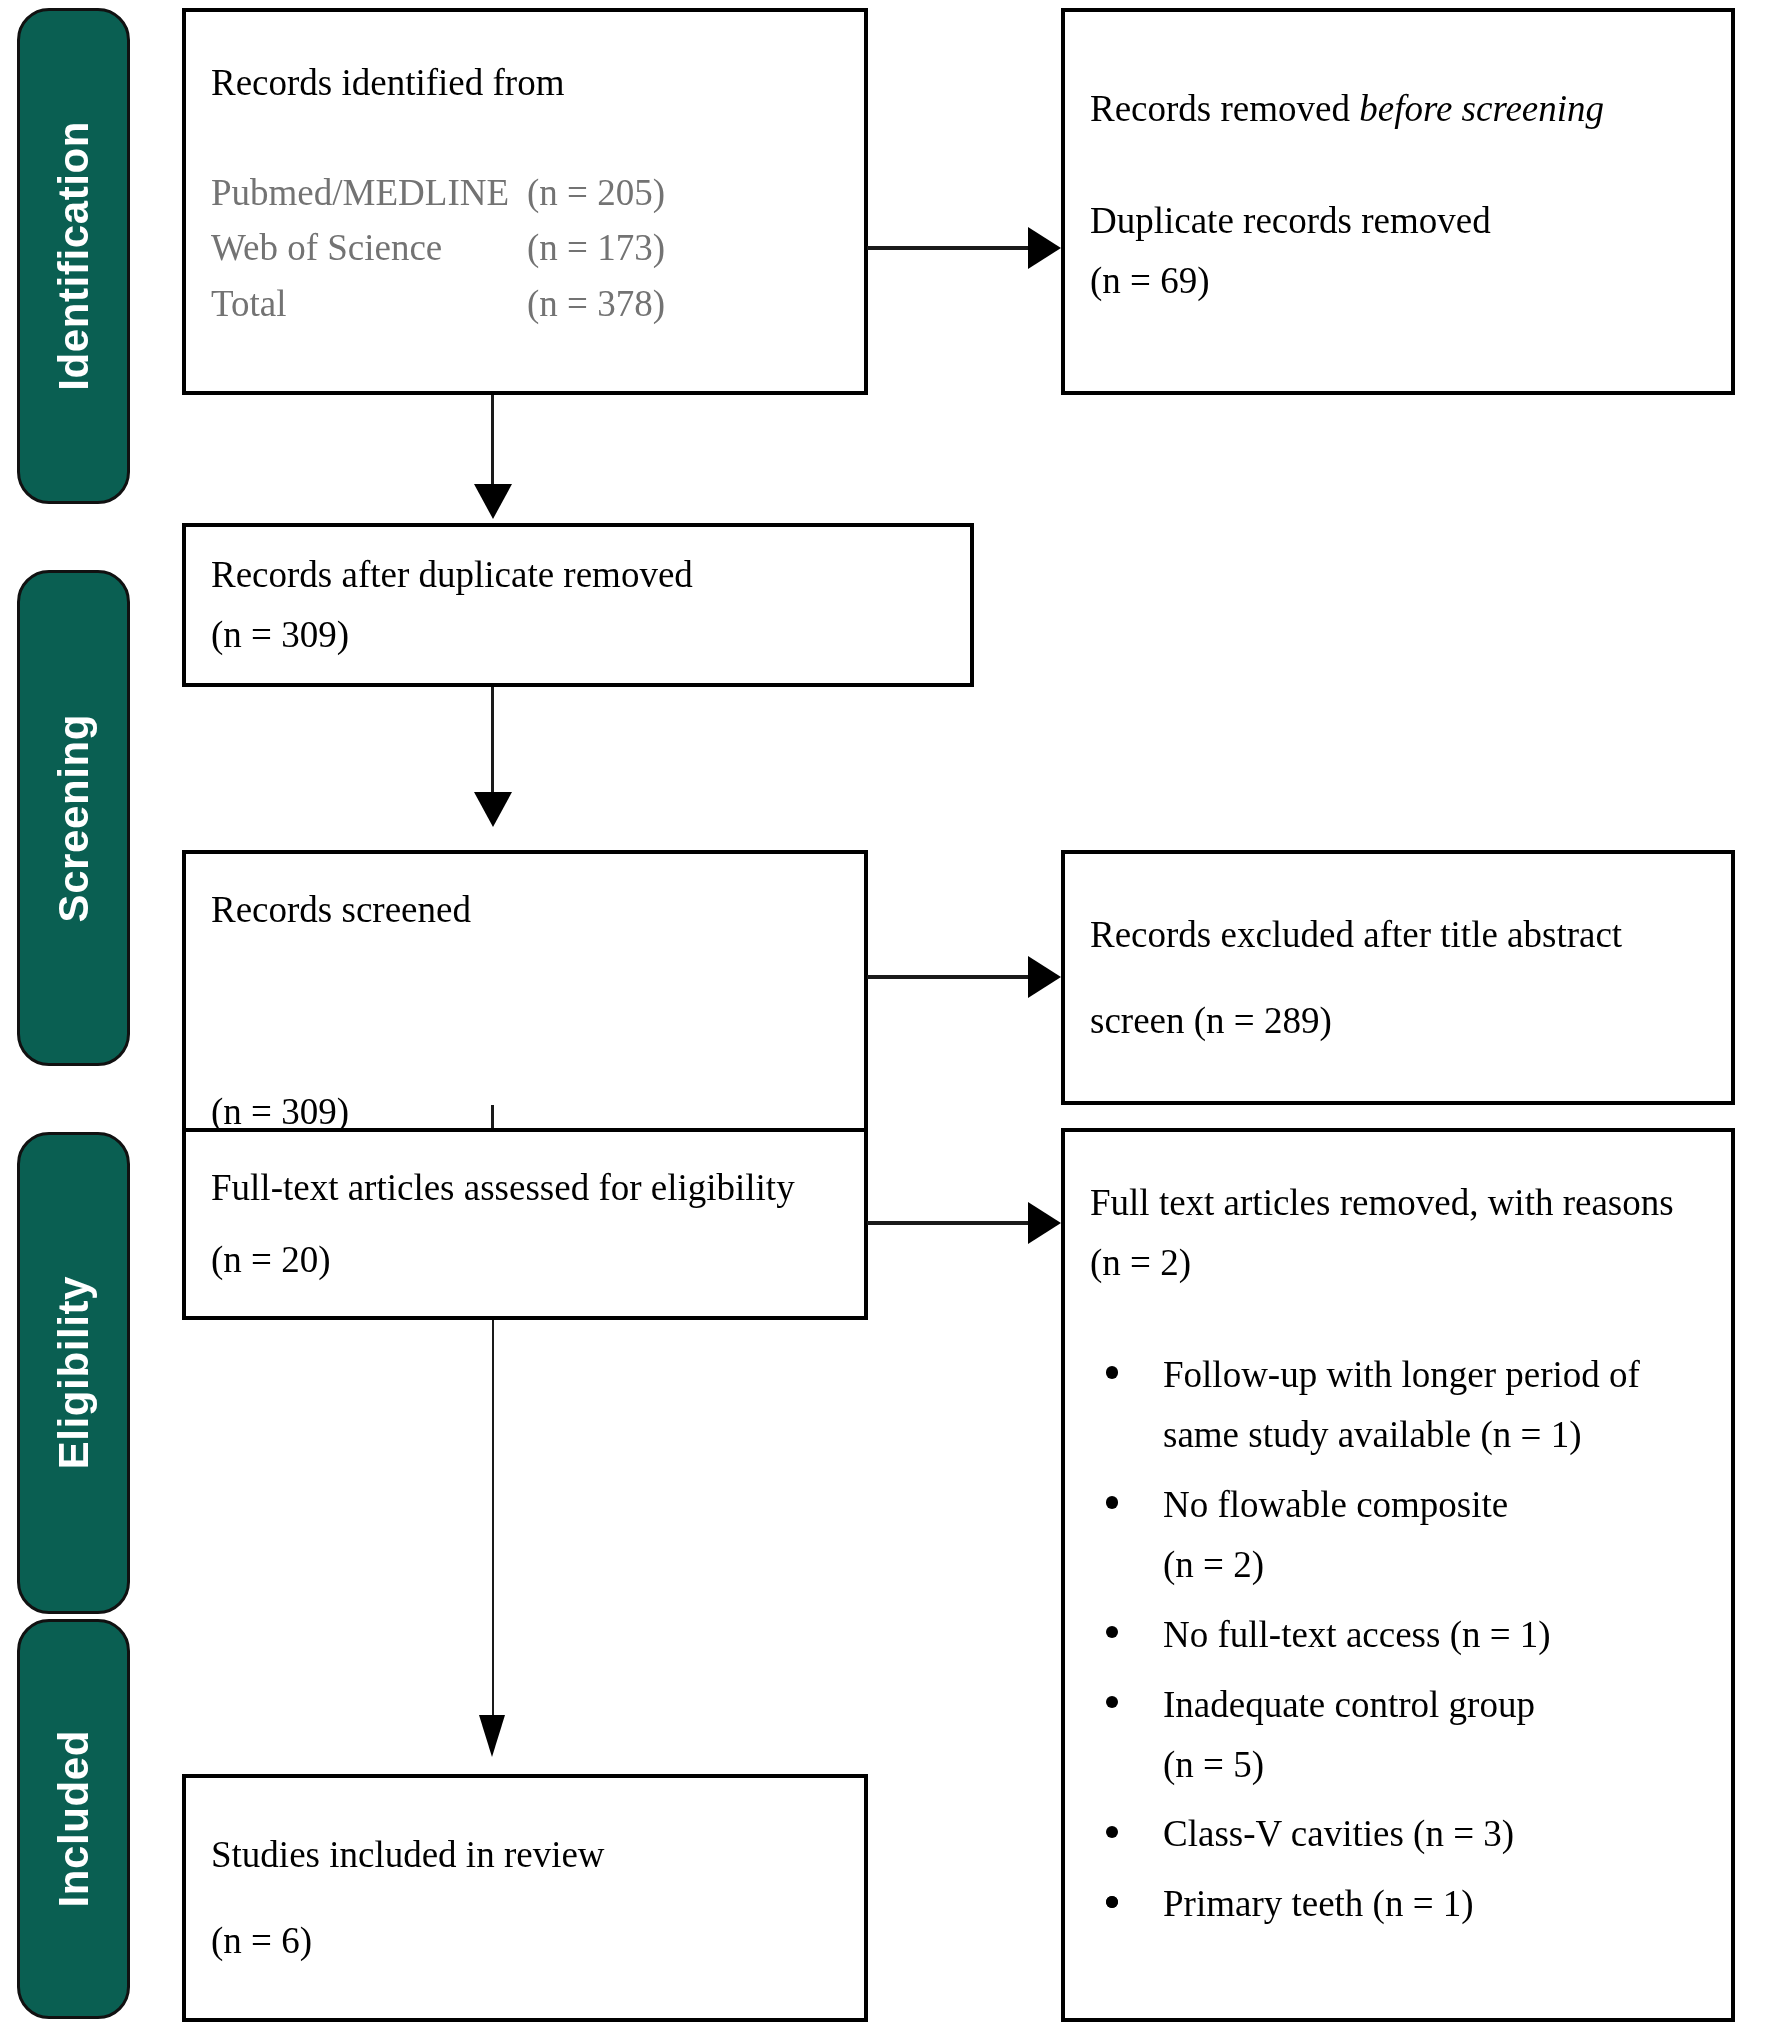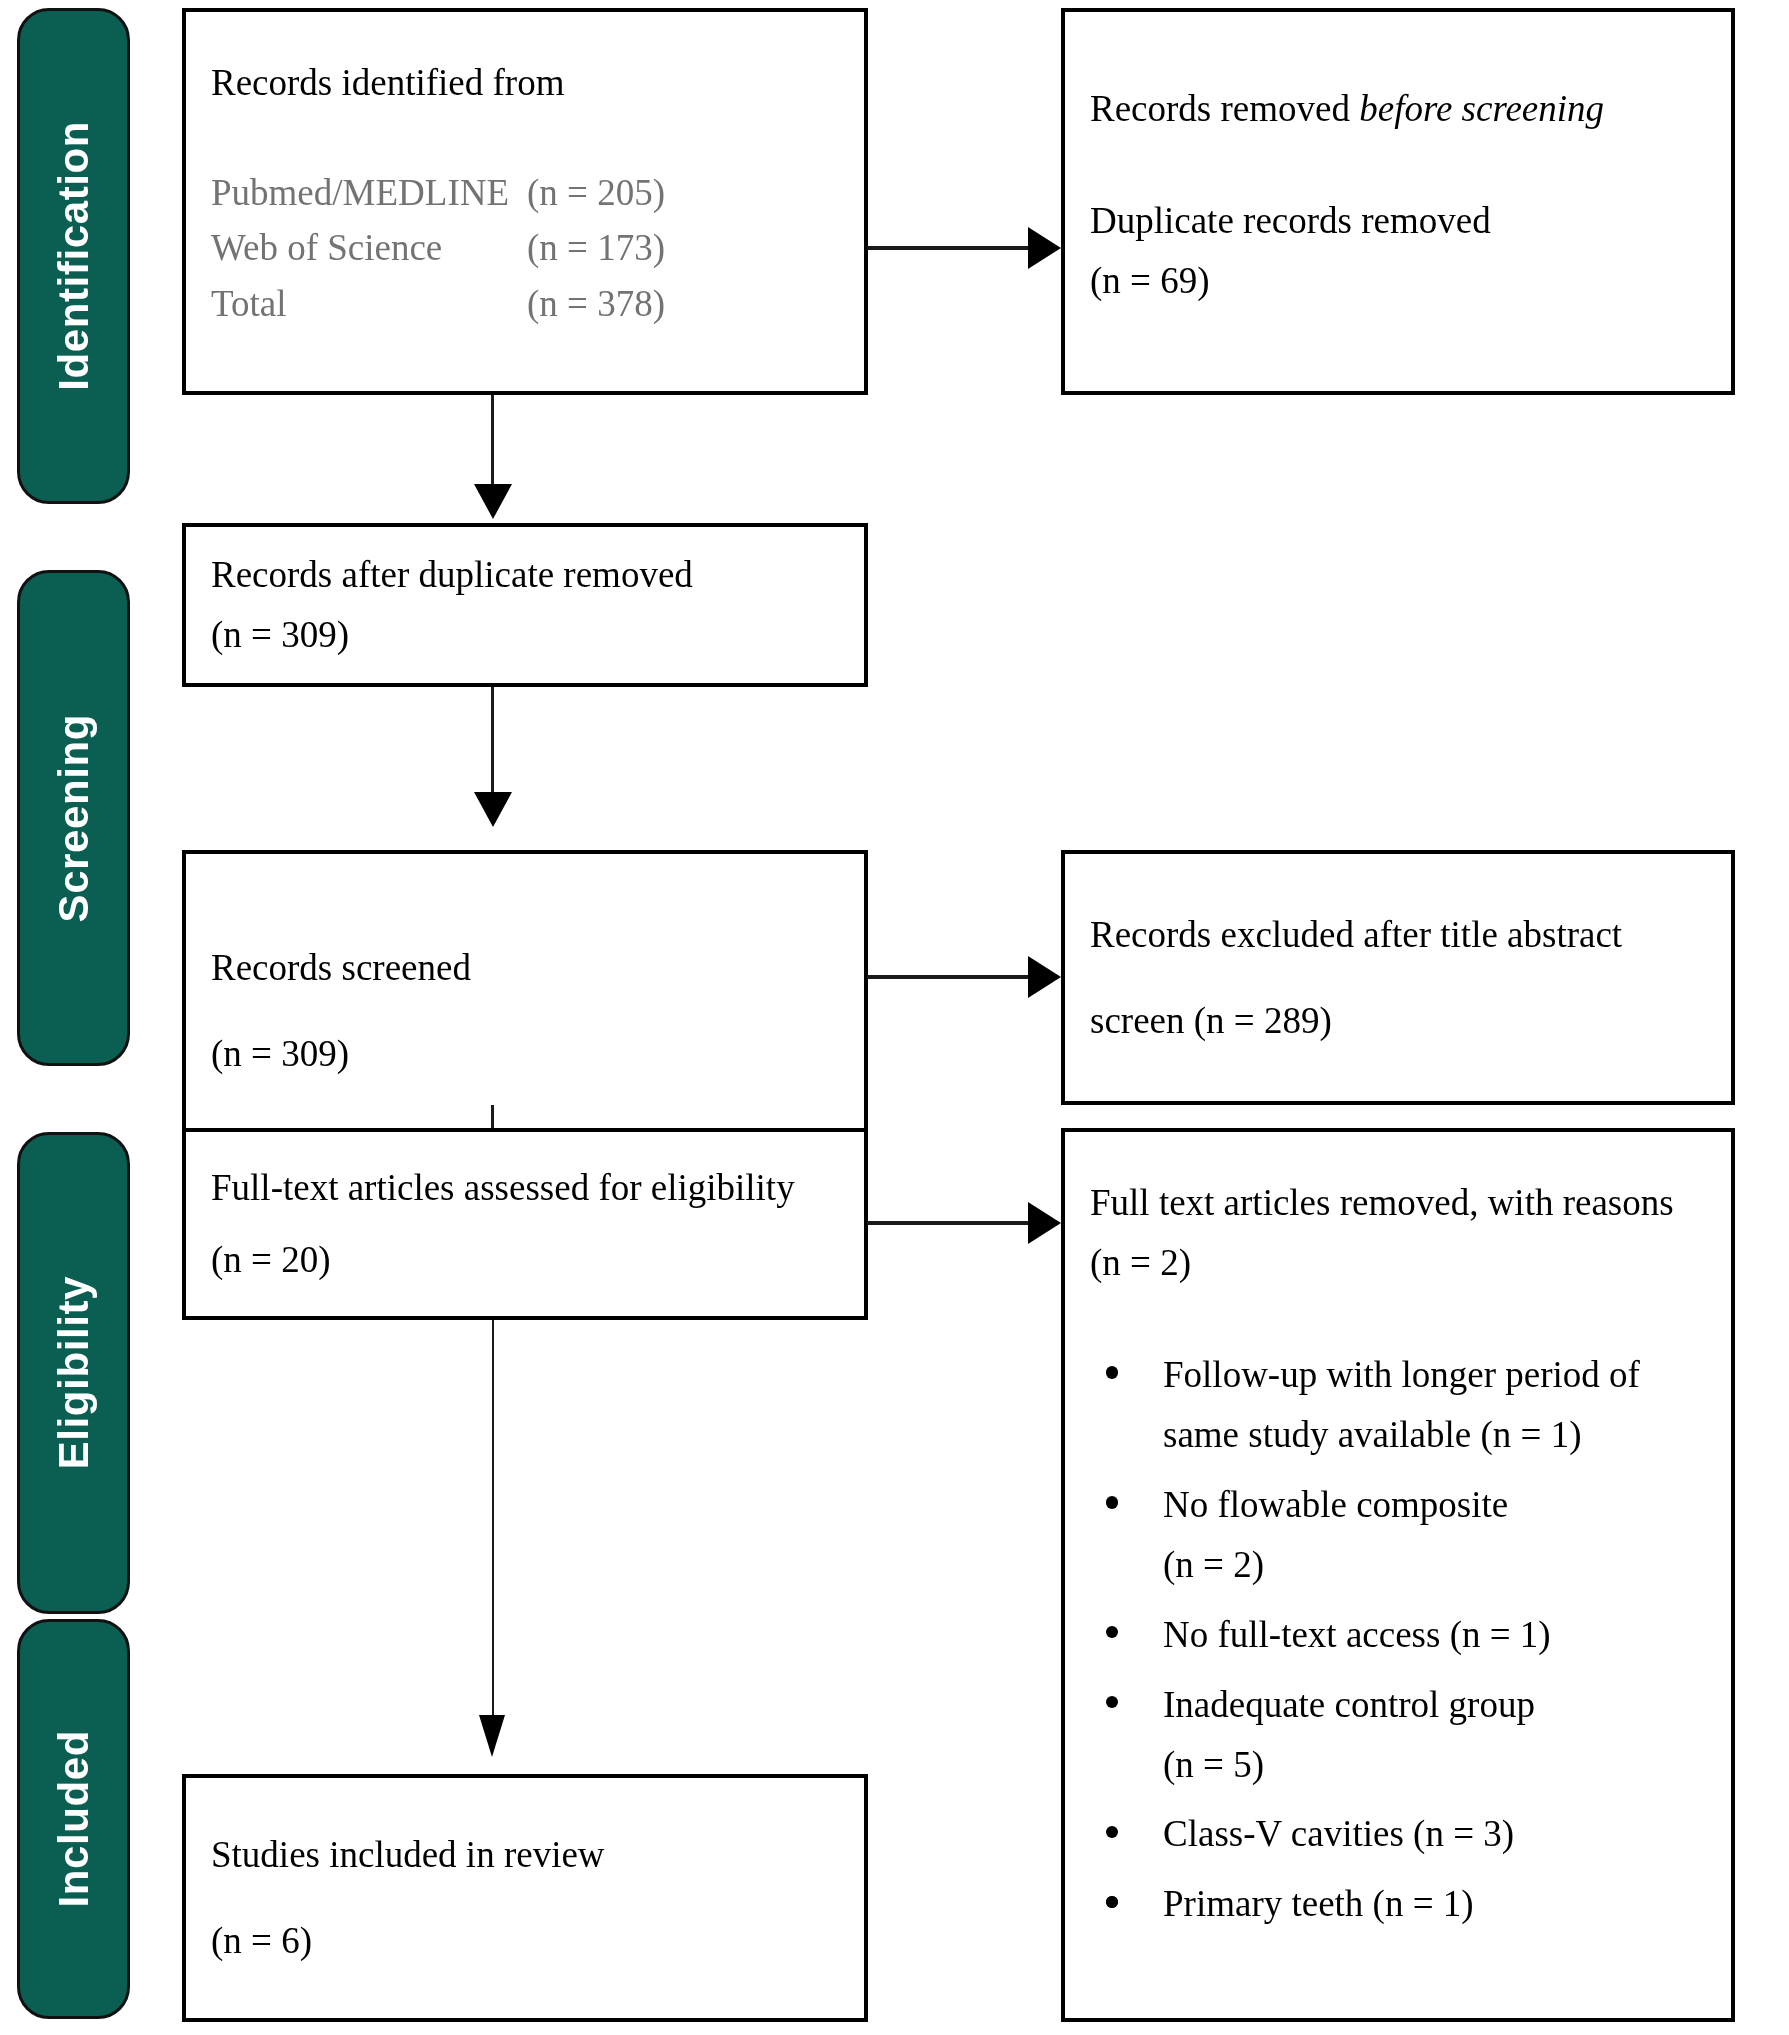--- a/index.html
+++ b/index.html
@@ -205,31 +205,31 @@
   <div class="conn" style="left:867px; top:226px; width:194px; height:45px;">
     <div class="conn-line-h" style="left:0; top:20px; width:165px;"></div>
     <div class="arrowhead-right" style="left:161px; top:1.1px;"></div>
   </div>
 
   <div class="conn" style="left:473px; top:395px; width:39px; height:130px;">
     <div class="conn-line-v" style="left:18px; top:0; height:91px;"></div>
     <div class="arrowhead-down" style="left:0.6px; top:89px;"></div>
   </div>
 
-  <div class="flow-box" style="left:182px; top:523px; width:686px; height:164px;">
+  <div class="flow-box" style="left:182px; top:523px; width:792px; height:164px;">
     <div class="box-line">Records after duplicate removed</div>
     <div class="box-line">(n = 309)</div>
   </div>
 
   <div class="conn" style="left:473px; top:687px; width:39px; height:146px;">
     <div class="conn-line-v" style="left:18px; top:0; height:107px;"></div>
     <div class="arrowhead-down" style="left:0.6px; top:105px;"></div>
   </div>
 
-  <div class="flow-box" style="left:182px; top:850px; width:686px; height:322px;">
+  <div class="flow-box" style="left:182px; top:850px; width:686px; height:322px;justify-content:space-between;">
     <div class="box-line">Records screened</div>
     <div class="spacer-line-sm"></div>
     <div class="box-line">(n = 309)</div>
   </div>
 
   <div class="flow-box" style="left:1061px; top:850px; width:674px; height:255px;">
     <div class="box-line justify">Records excluded after title abstract</div>
     <div class="spacer-line-sm"></div>
     <div class="box-line">screen (n = 289)</div>
   </div>

